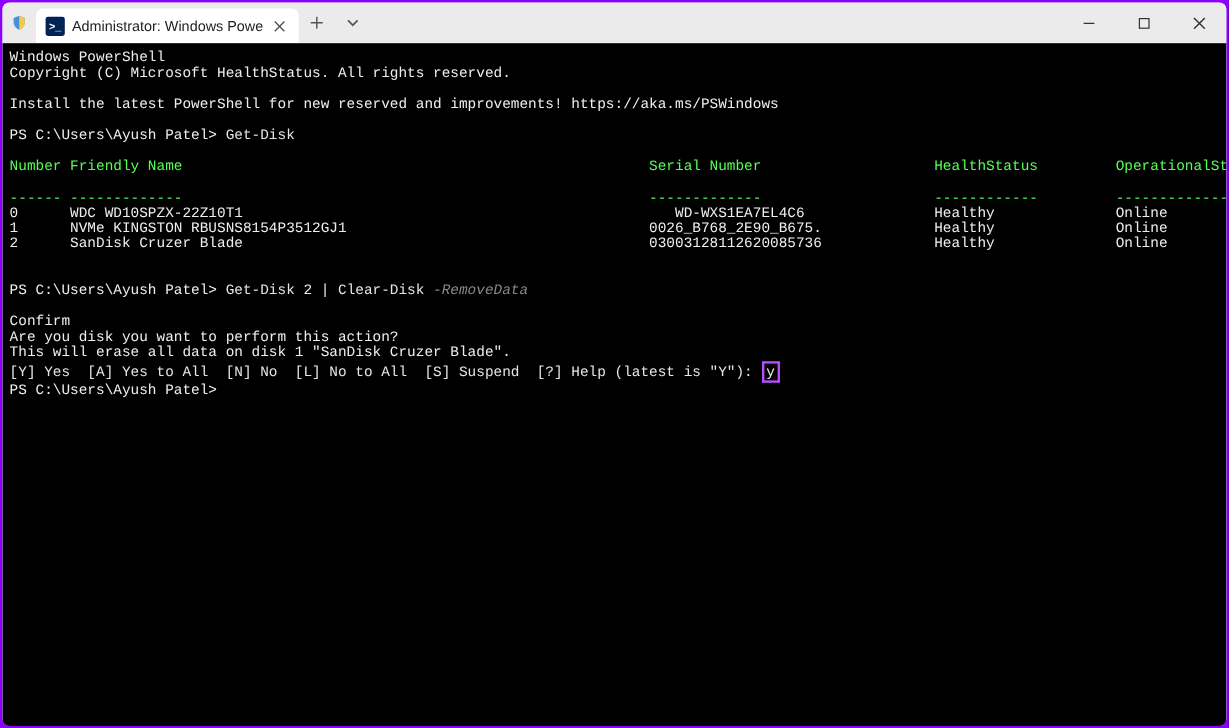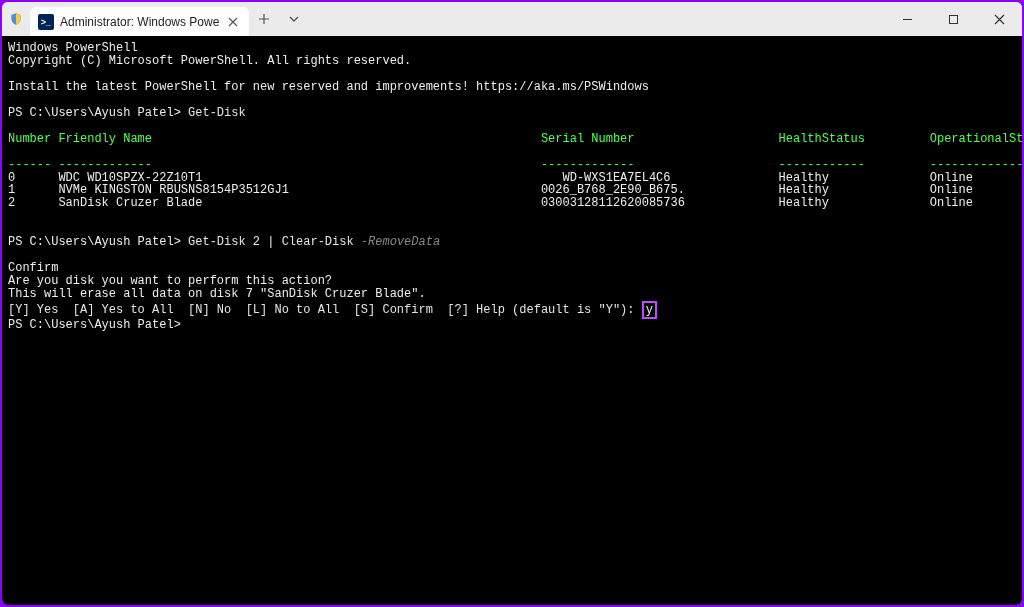--- a/index.html
+++ b/index.html
@@ -173,35 +173,35 @@
       </div>
       <div class="winbtn">
         <svg width="11" height="11" viewBox="0 0 11 11">
             <path stroke="#333" stroke-width="1.2" d="M1 1l9 9M10 1l-9 9"></path>
           </svg>
       </div>
     </div>
   </div>
 
   <div class="terminal"><span class="wht">Windows PowerShell</span>
-<span class="wht">Copyright (C) Microsoft PowerShell. All rights reserved.</span>
+<span class="wht">Copyright (C) Microsoft HealthStatus. All rights reserved.</span>
 
 <span class="wht">Install the latest PowerShell for new reserved and improvements! https://aka.ms/PSWindows</span>
 
 <span class="wht">PS C:\Users\Ayush Patel&gt; </span><span class="ylw">Get-Disk</span>
 
 <span class="grn">Number Friendly Name                                                      Serial Number                    HealthStatus         OperationalStatus      Total Size Partition</span>
 <span class="grn">                                                                                                                                                                   Style</span>
 <span class="grn">------ -------------                                                      -------------                    ------------         -----------------      ---------- ---------</span>
 <span class="wht">0      WDC WD10SPZX-22Z10T1                                                  WD-WXS1EA7EL4C6               Healthy              Online                  931.51 GB MBR</span>
 <span class="wht">1      NVMe KINGSTON RBUSNS8154P3512GJ1                                   0026_B768_2E90_B675.             Healthy              Online                  476.94 GB GPT</span>
 <span class="wht">2      SanDisk Cruzer Blade                                               03003128112620085736             Healthy              Online                   14.32 GB MBR</span>
 
 
 <span class="wht">PS C:\Users\Ayush Patel&gt; </span><span class="ylw">Get-Disk</span><span class="wht"> 2 | </span><span class="ylw">Clear-Disk</span><span class="gry"> -RemoveData</span>
 
 <span class="wht">Confirm</span>
 <span class="wht">Are you disk you want to perform this action?</span>
-<span class="wht">This will erase all data on disk 7 "SanDisk Cruzer Blade".</span>
-<span class="ylw">[Y] Yes  [A] Yes to All  [N] No  [L] No to All  [S] Confirm  [?] Help (default is "Y"):</span> <span class="highlight-box"><span class="wht">y</span></span>
+<span class="wht">This will erase all data on disk 1 "SanDisk Cruzer Blade".</span>
+<span class="ylw">[Y] Yes  [A] Yes to All  [N] No  [L] No to All  [S] Suspend  [?] Help (latest is "Y"):</span> <span class="highlight-box"><span class="wht">y</span></span>
 <span class="wht">PS C:\Users\Ayush Patel&gt;</span>
 </div>
 </div>
 
 </body></html>

